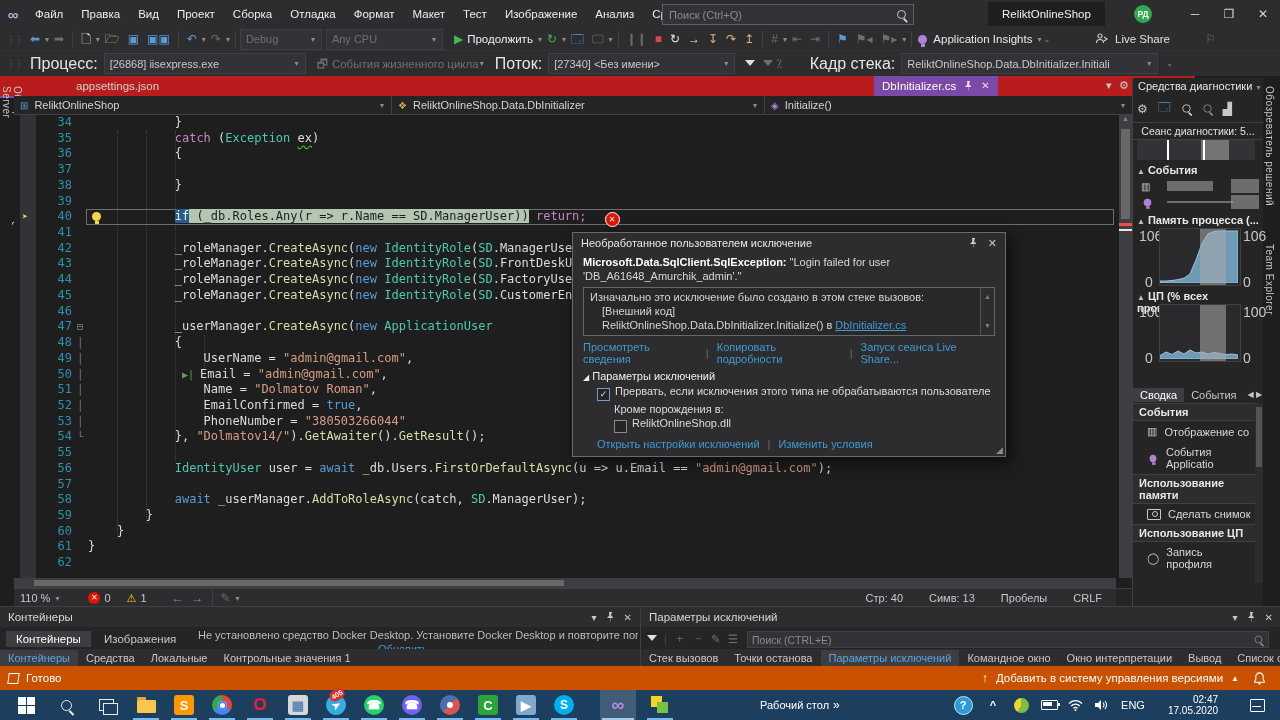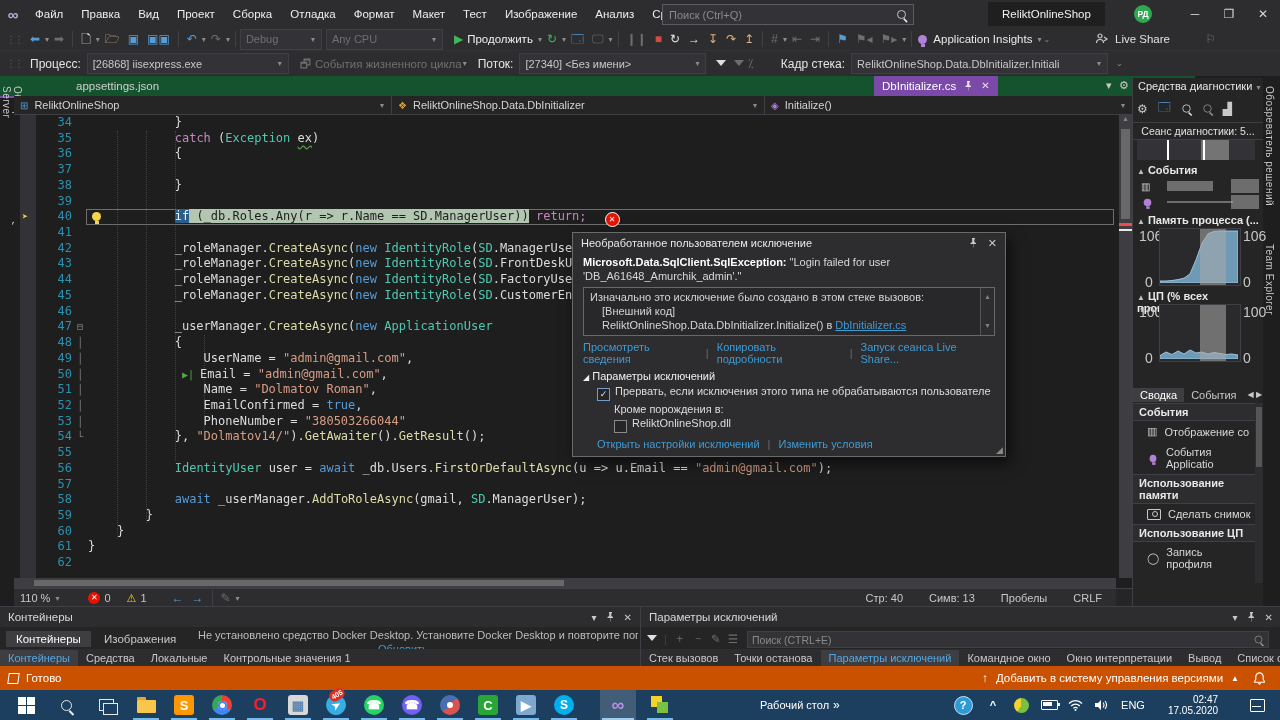--- a/index.html
+++ b/index.html
@@ -26,30 +26,30 @@
   .toolbar2{position:absolute;left:0;top:51px;width:1280px;height:25px;background:#2d2d30;display:flex;align-items:center;}
   .tbtn{padding:0 3px;margin:0 1px;font-size:12px;line-height:20px;color:#c8c8c8;}
   .tbtn.blue{color:#569cd6;} .tbtn.gray{color:#6e6e6e;} .tbtn.green{color:#3fba54;} .tbtn.red{color:#d24a43;}
   .tbtn.yellow{color:#dcb67a;} .tbtn.white{color:#e8e8e8;}
   .dd{color:#8c8c8c;font-size:8px;margin:0 1px;}
   .tsep{width:1px;height:16px;background:#3f3f46;margin:0 4px;}
   .grip{color:#5a5a5e;font-size:10px;letter-spacing:-2px;margin:0 4px 0 6px;}
   .combo{height:19px;border:1px solid #3f3f46;background:#333337;display:flex;align-items:center;
     justify-content:space-between;padding:0 5px;font-size:11px;color:#c8c8c8;}
   .combo.dis{color:#707070;}
-  .combolbl{font-size:12px;color:#e4e4e4;margin:0 6px 0 4px;}
+  .combolbl{font-size:16px;color:#e4e4e4;margin:0 6px 0 4px;}
   .playtxt{color:#ededed;font-size:11.5px;margin-left:4px;}
   .funnel{display:inline-block;width:0;height:0;border-left:5px solid transparent;border-right:5px solid transparent;border-top:6px solid #e0e0e0;position:relative;top:-1px;}
   .funnel.gray{border-top-color:#6e6e6e;}
   .bulbI{display:inline-block;width:9px;height:9px;border-radius:50%;background:#f4d44c;position:relative;margin:0 2px;}
   .bulbI::after{content:'';position:absolute;left:2.5px;top:9px;width:4px;height:3px;background:inherit;}
   .bulbI.purple{background:#b180d7;}
 
   
-  .tabrow{position:absolute;left:0;top:76px;width:1195px;height:20px;background:#14532d;}
+  .tabrow{position:absolute;left:0;top:76px;width:1195px;height:20px;background:#b91c1c;}
   .tabrow::after{content:'';position:absolute;left:0;top:20px;width:1132px;height:2px;background:#7b4aa8;}
   .tab-inactive{position:absolute;left:66px;top:0;height:20px;line-height:20px;padding:0 10px;color:#d0d0d0;font-size:11.5px;}
   .tab-active{position:absolute;left:874px;top:0;height:20px;line-height:20px;background:#7b4aa8;color:#fff;
     font-size:11.5px;display:flex;align-items:center;padding:0 8px;}
   .tab-active .ticon{margin-left:8px;font-size:10px;color:#e8dff2;}
   .tabrow .aux{position:absolute;top:3px;color:#c8c8c8;font-size:11px;}
 
   
   .vstrip{color:#c8c8c8;font-size:10px;writing-mode:vertical-rl;text-align:left;letter-spacing:.5px;}
   .vstrip-left{position:absolute;left:1px;top:86px;height:170px;}
@@ -372,21 +372,21 @@
         <div class="codeline"><span class="lnum">48</span><span class="fold">│</span><span class="ltext"><span class="cd">            {</span></span></div>
         <div class="codeline"><span class="lnum">49</span><span class="fold">│</span><span class="ltext"><span class="cd">                UserName = </span><span class="cs">"admin@gmail.com"</span><span class="cd">,</span></span></div>
         <div class="codeline"><span class="lnum">50</span><span class="fold">│</span><span class="ltext"><span class="cd">             </span><span class="cgm">▶| </span><span class="cd">Email = </span><span class="cs">"admin@gmail.com"</span><span class="cd">,</span></span></div>
         <div class="codeline"><span class="lnum">51</span><span class="fold">│</span><span class="ltext"><span class="cd">                Name = </span><span class="cs">"Dolmatov Roman"</span><span class="cd">,</span></span></div>
         <div class="codeline"><span class="lnum">52</span><span class="fold">│</span><span class="ltext"><span class="cd">                EmailConfirmed = </span><span class="ck">true</span><span class="cd">,</span></span></div>
         <div class="codeline"><span class="lnum">53</span><span class="fold">│</span><span class="ltext"><span class="cd">                PhoneNumber = </span><span class="cs">"380503266044"</span></span></div>
         <div class="codeline"><span class="lnum">54</span><span class="fold">└</span><span class="ltext"><span class="cd">            }, </span><span class="cs">"Dolmatov14/"</span><span class="cd">).</span><span class="cm">GetAwaiter</span><span class="cd">().</span><span class="cm">GetResult</span><span class="cd">();</span></span></div>
         <div class="codeline"><span class="lnum">55</span><span class="ltext"></span></div>
         <div class="codeline"><span class="lnum">56</span><span class="ltext"><span class="cd">            </span><span class="ct">IdentityUser</span><span class="cd"> user = </span><span class="ck">await</span><span class="cd"> _db.Users.</span><span class="cm">FirstOrDefaultAsync</span><span class="cd">(u =&gt; u.Email == </span><span class="cs">"admin@gmail.com"</span><span class="cd">);</span></span></div>
         <div class="codeline"><span class="lnum">57</span><span class="ltext"></span></div>
-        <div class="codeline"><span class="lnum">58</span><span class="ltext"><span class="cd">            </span><span class="ck">await</span><span class="cd"> _userManager.</span><span class="cm">AddToRoleAsync</span><span class="cd">(gmail, </span><span class="ct">SD</span><span class="cd">.ManagerUser);</span></span></div>
+        <div class="codeline"><span class="lnum">58</span><span class="ltext"><span class="cd">            </span><span class="ck">await</span><span class="cd"> _userManager.</span><span class="cm">AddToRoleAsync</span><span class="cd">(catch, </span><span class="ct">SD</span><span class="cd">.ManagerUser);</span></span></div>
         <div class="codeline"><span class="lnum">59</span><span class="ltext"><span class="cd">        }</span></span></div>
         <div class="codeline"><span class="lnum">60</span><span class="ltext"><span class="cd">    }</span></span></div>
         <div class="codeline"><span class="lnum">61</span><span class="ltext"><span class="cd">}</span></span></div>
         <div class="codeline"><span class="lnum">62</span><span class="ltext"></span></div>
       </div>
     <div class="vscroll">
       <div style="position:absolute;left:0;top:0;width:100%;text-align:center;color:#858585;font-size:7px">▲</div>
       <div class="vthumb" style="top:14px;height:90px"></div>
       <div class="vmark" style="top:108px;background:#f14c4c"></div>
       <div class="vmark" style="top:114px;background:#e8e8e8;height:2px"></div>

